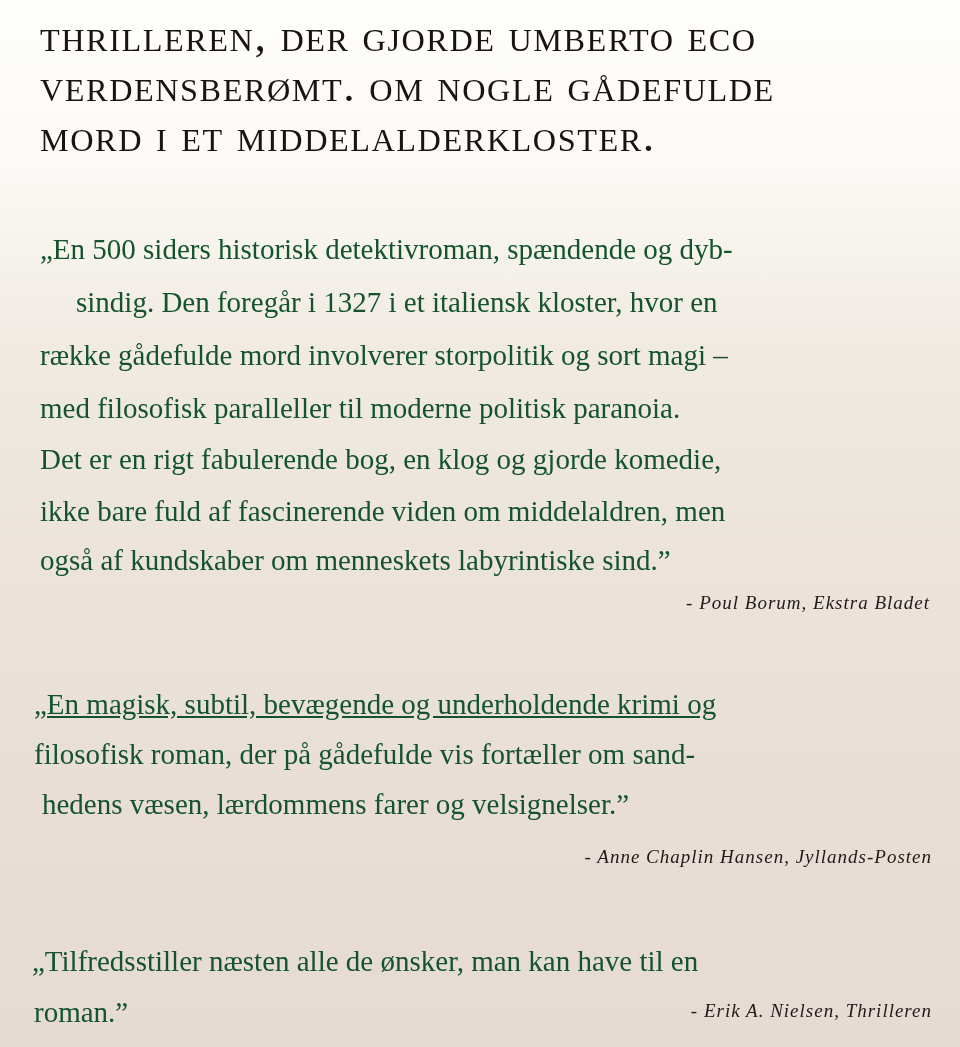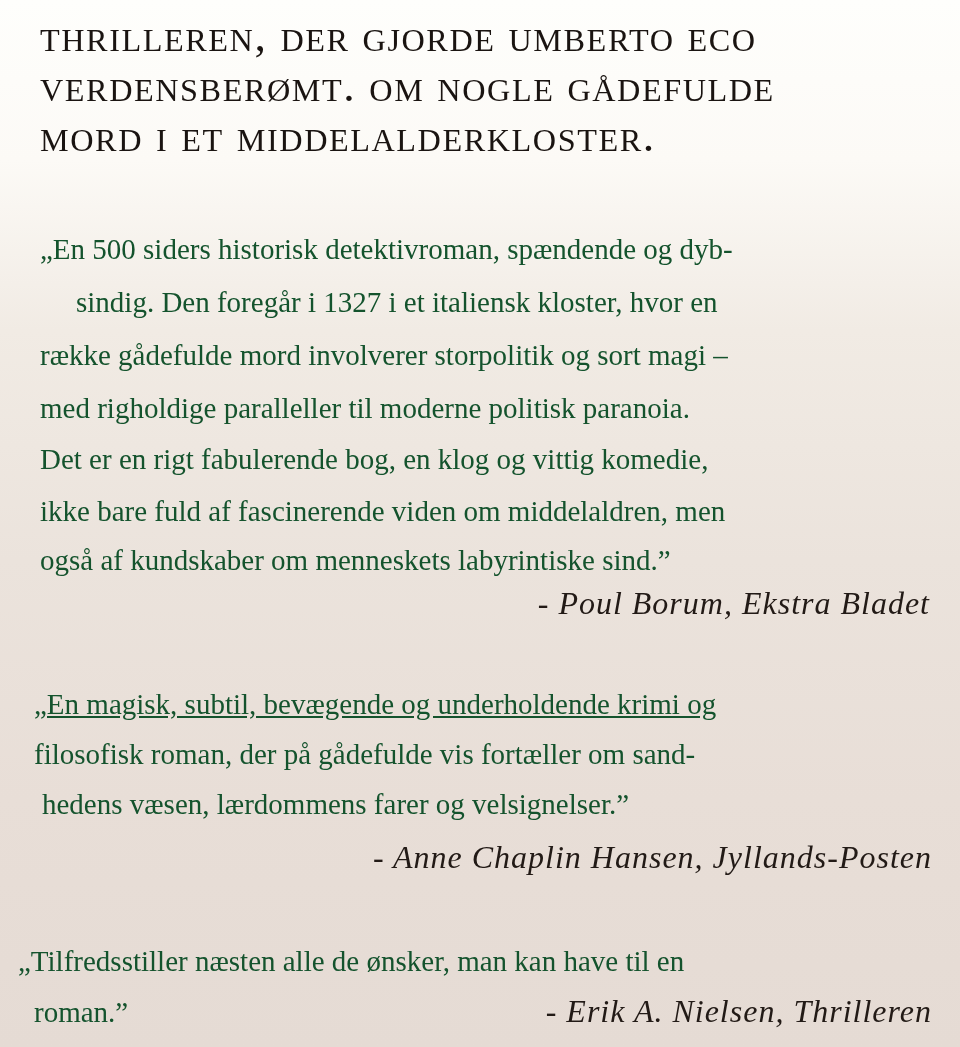--- a/index.html
+++ b/index.html
@@ -43,50 +43,50 @@
       position: absolute;
       white-space: nowrap;
       font-size: 29px;
       line-height: 36px;
       color: #14532d;
     }
     .review .attribution {
       position: absolute;
       white-space: nowrap;
       font-style: italic;
-      font-size: 32px;
+      font-size: 19px;
       line-height: 30px;
       letter-spacing: 1px;
       color: #221a16;
     }
   </style>
 </head>
 <body>
 
 <div class="headline">
   <span class="line">Thrilleren, der gjorde Umberto Eco</span>
   <span class="line">verdensberømt. Om nogle gådefulde</span>
   <span class="line">mord i et middelalderkloster.</span>
 </div>
 
 <div class="review" style="top:0;">
   <span class="line" style="left:40px; top:231px;">„En 500 siders historisk detektivroman, spændende og dyb-</span>
   <span class="line" style="left:40px; top:284px;margin-left:36px;">sindig. Den foregår i 1327 i et italiensk kloster, hvor en</span>
   <span class="line" style="left:40px; top:337px;">række gådefulde mord involverer storpolitik og sort magi –</span>
-  <span class="line" style="left:40px; top:390px;">med righoldige paralleller til moderne politisk paranoia.</span>
-  <span class="line" style="left:40px; top:441px;">Det er en rigt fabulerende bog, en klog og vittig komedie,</span>
+  <span class="line" style="left:40px; top:390px;">med filosofisk paralleller til moderne politisk paranoia.</span>
+  <span class="line" style="left:40px; top:441px;">Det er en rigt fabulerende bog, en klog og gjorde komedie,</span>
   <span class="line" style="left:40px; top:493px;">ikke bare fuld af fascinerende viden om middelaldren, men</span>
   <span class="line" style="left:40px; top:542px;">også af kundskaber om menneskets labyrintiske sind.”</span>
   <span class="attribution" style="right:30px; top:588px;">- Poul Borum, Ekstra Bladet</span>
 </div>
 
 <div class="review" style="top:0;">
   <span class="line" style="left:34px; top:686px;text-decoration:underline;">„En magisk, subtil, bevægende og underholdende krimi og</span>
   <span class="line" style="left:34px; top:736px;">filosofisk roman, der på gådefulde vis fortæller om sand-</span>
   <span class="line" style="left:34px; top:786px;margin-left:8px;">hedens væsen, lærdommens farer og velsignelser.”</span>
   <span class="attribution" style="right:28px; top:842px;margin-left:35px;">- Anne Chaplin Hansen, Jyllands-Posten</span>
 </div>
 
 <div class="review" style="top:0;">
-  <span class="line" style="left:18px; top:943px;">„Tilfredsstiller næsten alle de ønsker, man kan have til en</span>
+  <span class="line" style="left:32px; top:943px;">„Tilfredsstiller næsten alle de ønsker, man kan have til en</span>
   <span class="line" style="left:34px; top:994px;">roman.”</span>
   <span class="attribution" style="right:28px; top:996px;">- Erik A. Nielsen, Thrilleren</span>
 </div>
 
 </body></html>

